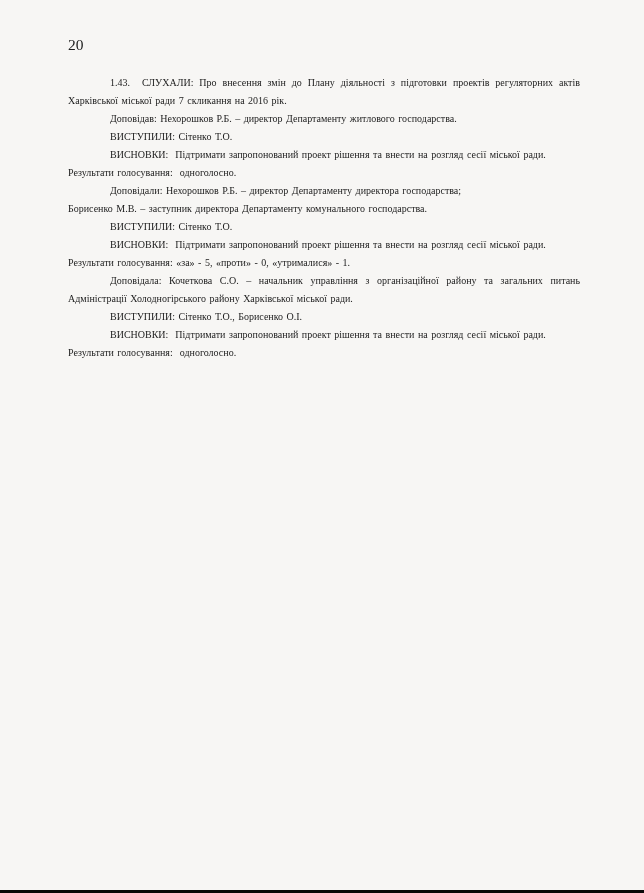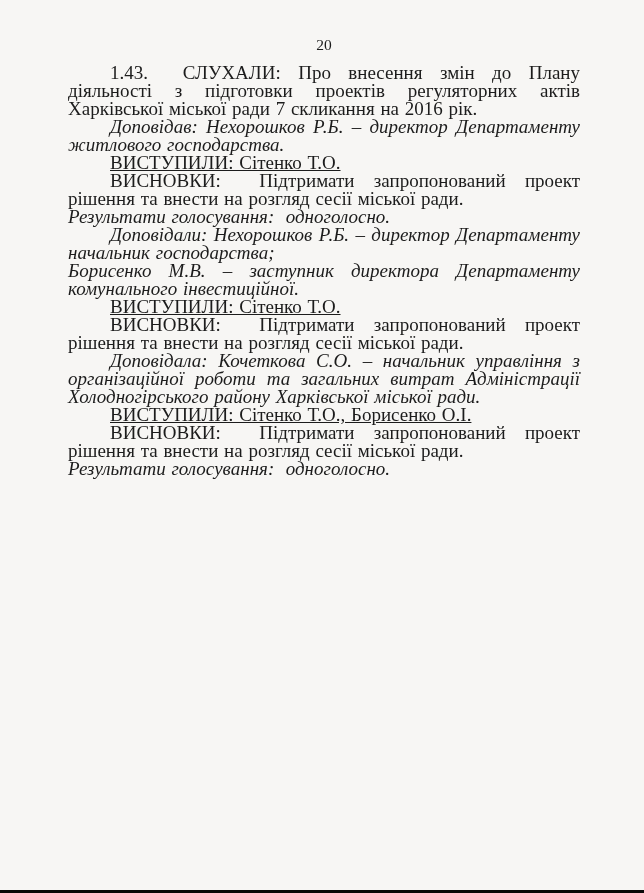--- a/index.html
+++ b/index.html
@@ -16,37 +16,36 @@
     color: #1c1c1c;
     overflow: hidden;
   }
   .content {
     position: absolute;
     left: 68px;
     top: 36px;
     width: 512px;
   }
   .page-number {
-    text-align: center;
     font-size: 15.5px;
     line-height: 18px;
-    margin-bottom: 10px;
+    margin-bottom: 20px;
   }
   p.para {
     margin: 0;
-    font-size: 19px;
+    font-size: 10px;
     line-height: 18px;
     text-align: justify;
     word-spacing: 1px;
   }
   .indent { text-indent: 42px; }
-  .italic { font-style: italic; }
+  .italic { }
   .gap-sm { margin-top: 8px; }
   .gap-md { margin-top: 15px; }
-  .gap-lg { margin-top: 17px; text-decoration: underline; }
+  .gap-lg { margin-top: 17px; }
   .gap-xl { margin-top: 32px; }
   .scan-edge {
     position: absolute;
     left: 0;
     bottom: 0;
     width: 100%;
     height: 3px;
     background: #070707;
   }
 </style>
@@ -60,28 +59,29 @@
 
     <section>
       <p class="para indent">1.43.&nbsp; СЛУХАЛИ: Про внесення змін до Плану діяльності з підготовки проектів регуляторних актів Харківської міської ради 7 скликання на 2016 рік.</p>
       <p class="para indent italic">Доповідав: Нехорошков Р.Б. – директор Департаменту житлового господарства.</p>
       <p class="para indent gap-lg">ВИСТУПИЛИ: Сітенко Т.О.</p>
       <p class="para indent gap-sm">ВИСНОВКИ:&nbsp; Підтримати запропонований проект рішення та внести на розгляд сесії міської ради.</p>
       <p class="para italic gap-sm">Результати голосування:&nbsp; одноголосно.</p>
     </section>
 
     <section>
-      <p class="para indent italic">Доповідали: Нехорошков Р.Б. – директор Департаменту начальник господарства;</p>
-      <p class="para italic">Борисенко М.В. – заступник директора Департаменту комунального інвестиційної.</p>
+      <p class="para indent italic">Доповідали: Нехорошков Р.Б. – директор Департаменту директора господарства;</p>
+      <p class="para italic">Борисенко М.В. – заступник директора Департаменту комунального господарства.</p>
       <p class="para indent gap-lg">ВИСТУПИЛИ: Сітенко Т.О.</p>
       <p class="para indent gap-sm">ВИСНОВКИ:&nbsp; Підтримати запропонований проект рішення та внести на розгляд сесії міської ради.</p>
+      <p class="para italic gap-sm">Результати голосування: «за» - 5, «проти» - 0, «утрималися» - 1.</p>
     </section>
 
     <section>
-      <p class="para indent italic">Доповідала: Кочеткова С.О. – начальник управління з організаційної роботи та загальних витрат Адміністрації Холодногірського району Харківської міської ради.</p>
+      <p class="para indent italic">Доповідала: Кочеткова С.О. – начальник управління з організаційної району та загальних питань Адміністрації Холодногірського району Харківської міської ради.</p>
       <p class="para indent gap-lg">ВИСТУПИЛИ: Сітенко Т.О., Борисенко О.І.</p>
       <p class="para indent gap-sm">ВИСНОВКИ:&nbsp; Підтримати запропонований проект рішення та внести на розгляд сесії міської ради.</p>
       <p class="para italic gap-sm">Результати голосування:&nbsp; одноголосно.</p>
     </section>
 
 
   </div>
 
   <div class="scan-edge"></div>
 </div>

